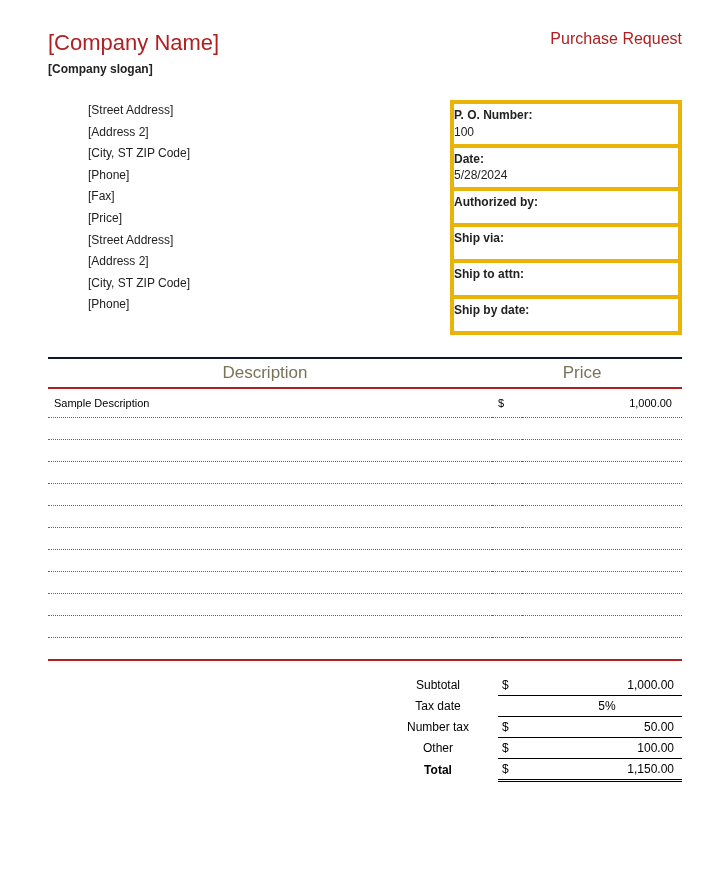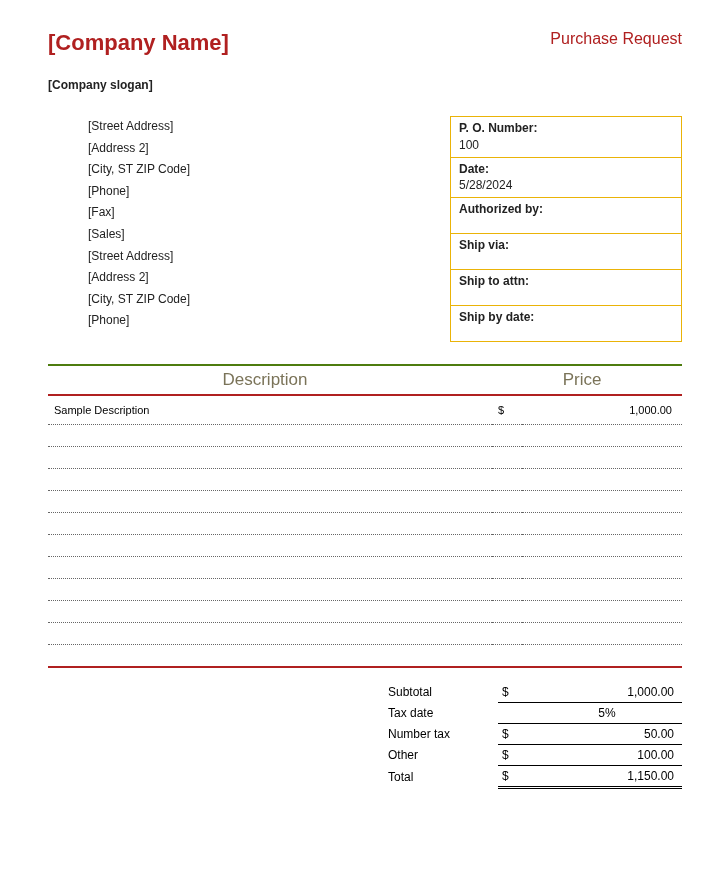--- a/index.html
+++ b/index.html
@@ -14,22 +14,22 @@
     padding: 30px 38px 30px 48px;
   }
   .header {
     display: flex;
     justify-content: space-between;
     align-items: flex-start;
   }
   .company-name {
     color: #b02020;
     font-size: 22px;
-    font-weight: 700;
-    margin-bottom: 22px;
+    font-weight: 400;
+    margin-bottom: 6px;
   }
   .doc-title {
     color: #b02020;
     font-size: 16px;
     font-weight: 400;
   }
   .slogan {
     font-size: 12px;
     font-weight: bold;
     color: #222;
@@ -51,33 +51,33 @@
     font-weight: bold;
     margin-top: 34px;
   }
   .info-box {
     width: 232px;
     font-size: 12px;
     color: #222;
     border-collapse: collapse;
   }
   .info-box td {
-    border: 1px solid #eab308;
-    padding: 3px 8px;
+    border: 4px solid #eab308;
+    padding: 3px 0;
     line-height: 1.4;
   }
   .info-box .lbl {
     font-weight: bold;
   }
   .info-box .multi { height: 36px; vertical-align: top; }
 
   .items-wrap { margin-top: 22px; }
   .items-hdr {
     display: flex;
-    border-top: 2px solid #4d7c0f;
+    border-top: 2px solid #0f172a;
     border-bottom: 2px solid #b02020;
   }
   .items-hdr > div {
     text-align: center;
     color: #7a7358;
     font-size: 17px;
     padding: 4px 0;
   }
   .col-desc { flex: 1; }
   .col-price { width: 200px; }
@@ -100,40 +100,40 @@
     margin-top: 14px;
     width: 100%;
     display: flex;
     justify-content: flex-end;
   }
   .totals table {
     border-collapse: collapse;
     font-size: 12px;
   }
   .totals td.tlab {
-    text-align: left;
+    text-align: center;
     padding: 3px 10px;
     width: 120px;
     margin-top: 15px;
   }
   .totals td.tcur {
     width: 34px;
     border-top: 1px solid #000;
     border-bottom: 1px solid #000;
     padding: 3px 4px;
   }
   .totals td.tval {
     width: 150px;
     text-align: right;
     border-top: 1px solid #000;
     border-bottom: 1px solid #000;
     padding: 3px 8px;
   }
   .totals tr.center .tval { text-align: center; }
-  .totals tr.total .tlab { font-weight: normal; }
+  .totals tr.total .tlab { font-weight: bold; }
   .totals tr.total .tcur,
   .totals tr.total .tval {
     border-top: 1px solid #000;
     border-bottom: 3px double #000;
   }
   .totals tr.first .tcur,
   .totals tr.first .tval {
     border-top: 0;
   }
 </style>
@@ -151,21 +151,21 @@
   <div class="slogan">[Company slogan]</div>
 
   <div class="mid">
     <div class="left-col">
       <div>[Street Address]</div>
       <div>[Address 2]</div>
       <div>[City, ST  ZIP Code]</div>
       <div>[Phone]</div>
       <div>[Fax]</div>
 
-      <div>[Sales]</div>
+      <div>[Price]</div>
       <div>[Street Address]</div>
       <div>[Address 2]</div>
       <div>[City, ST  ZIP Code]</div>
       <div>[Phone]</div>
     </div>
 
     <table class="info-box">
       <tbody>
           <tr>
             <td>

